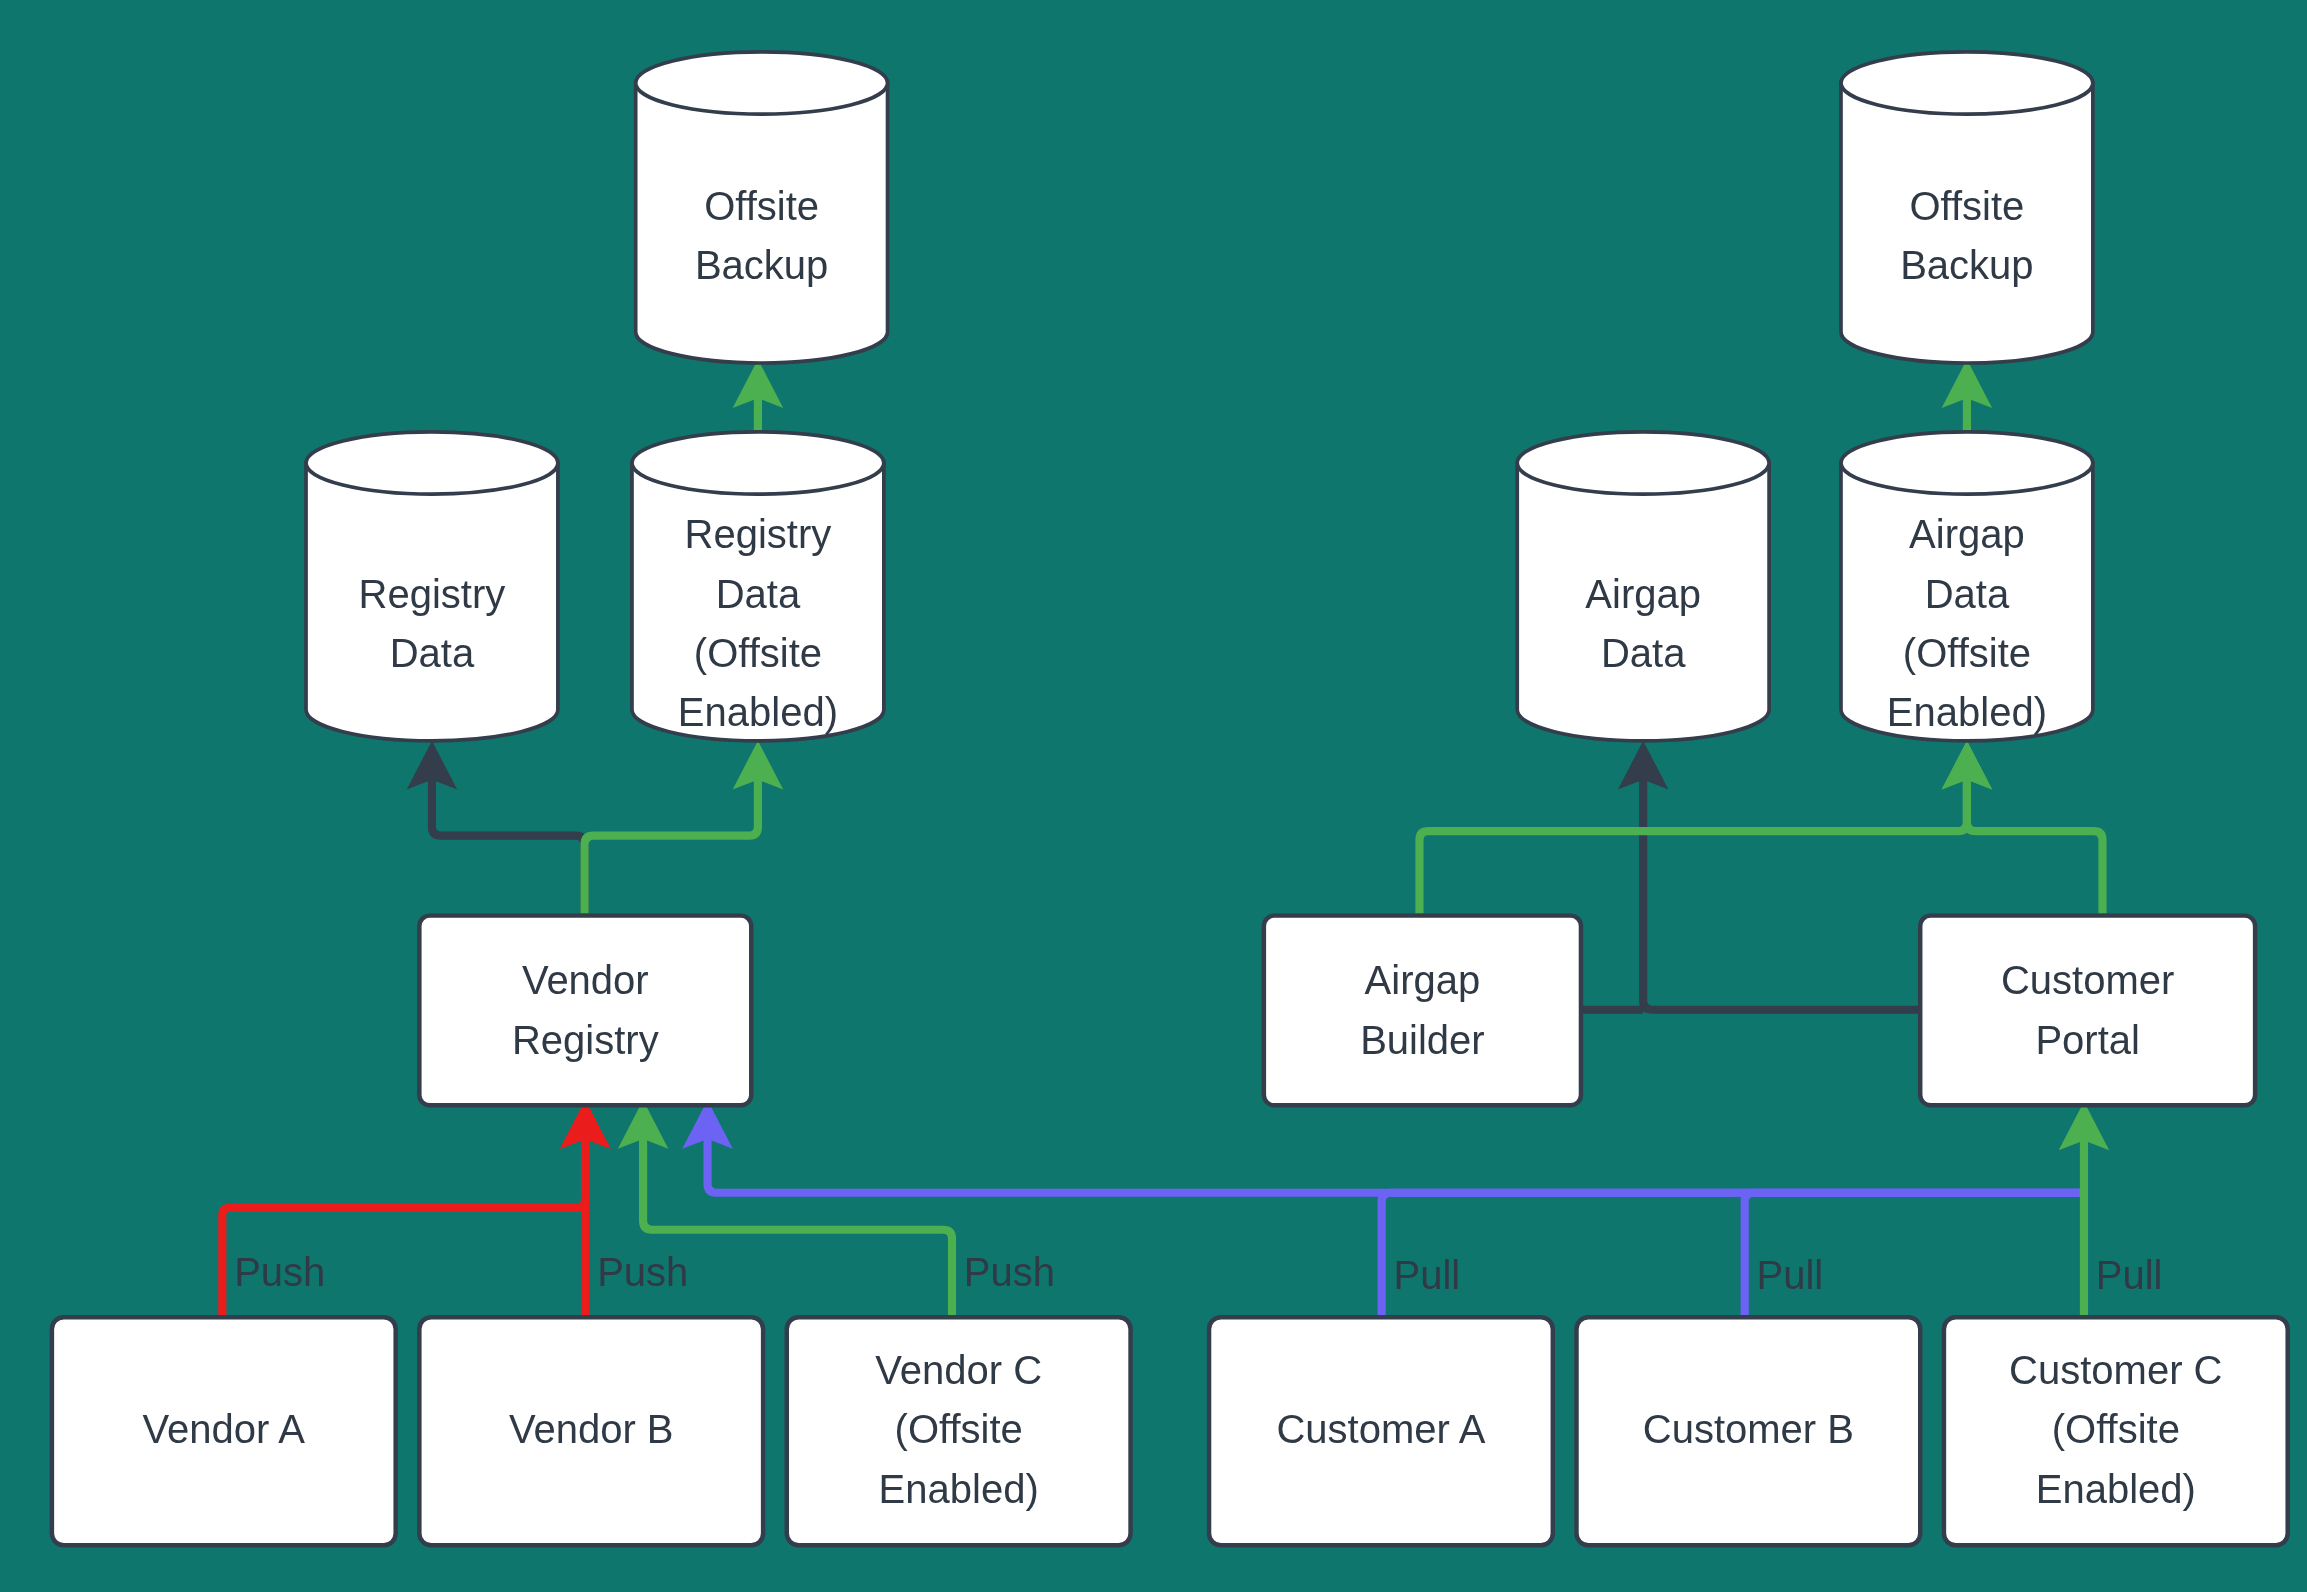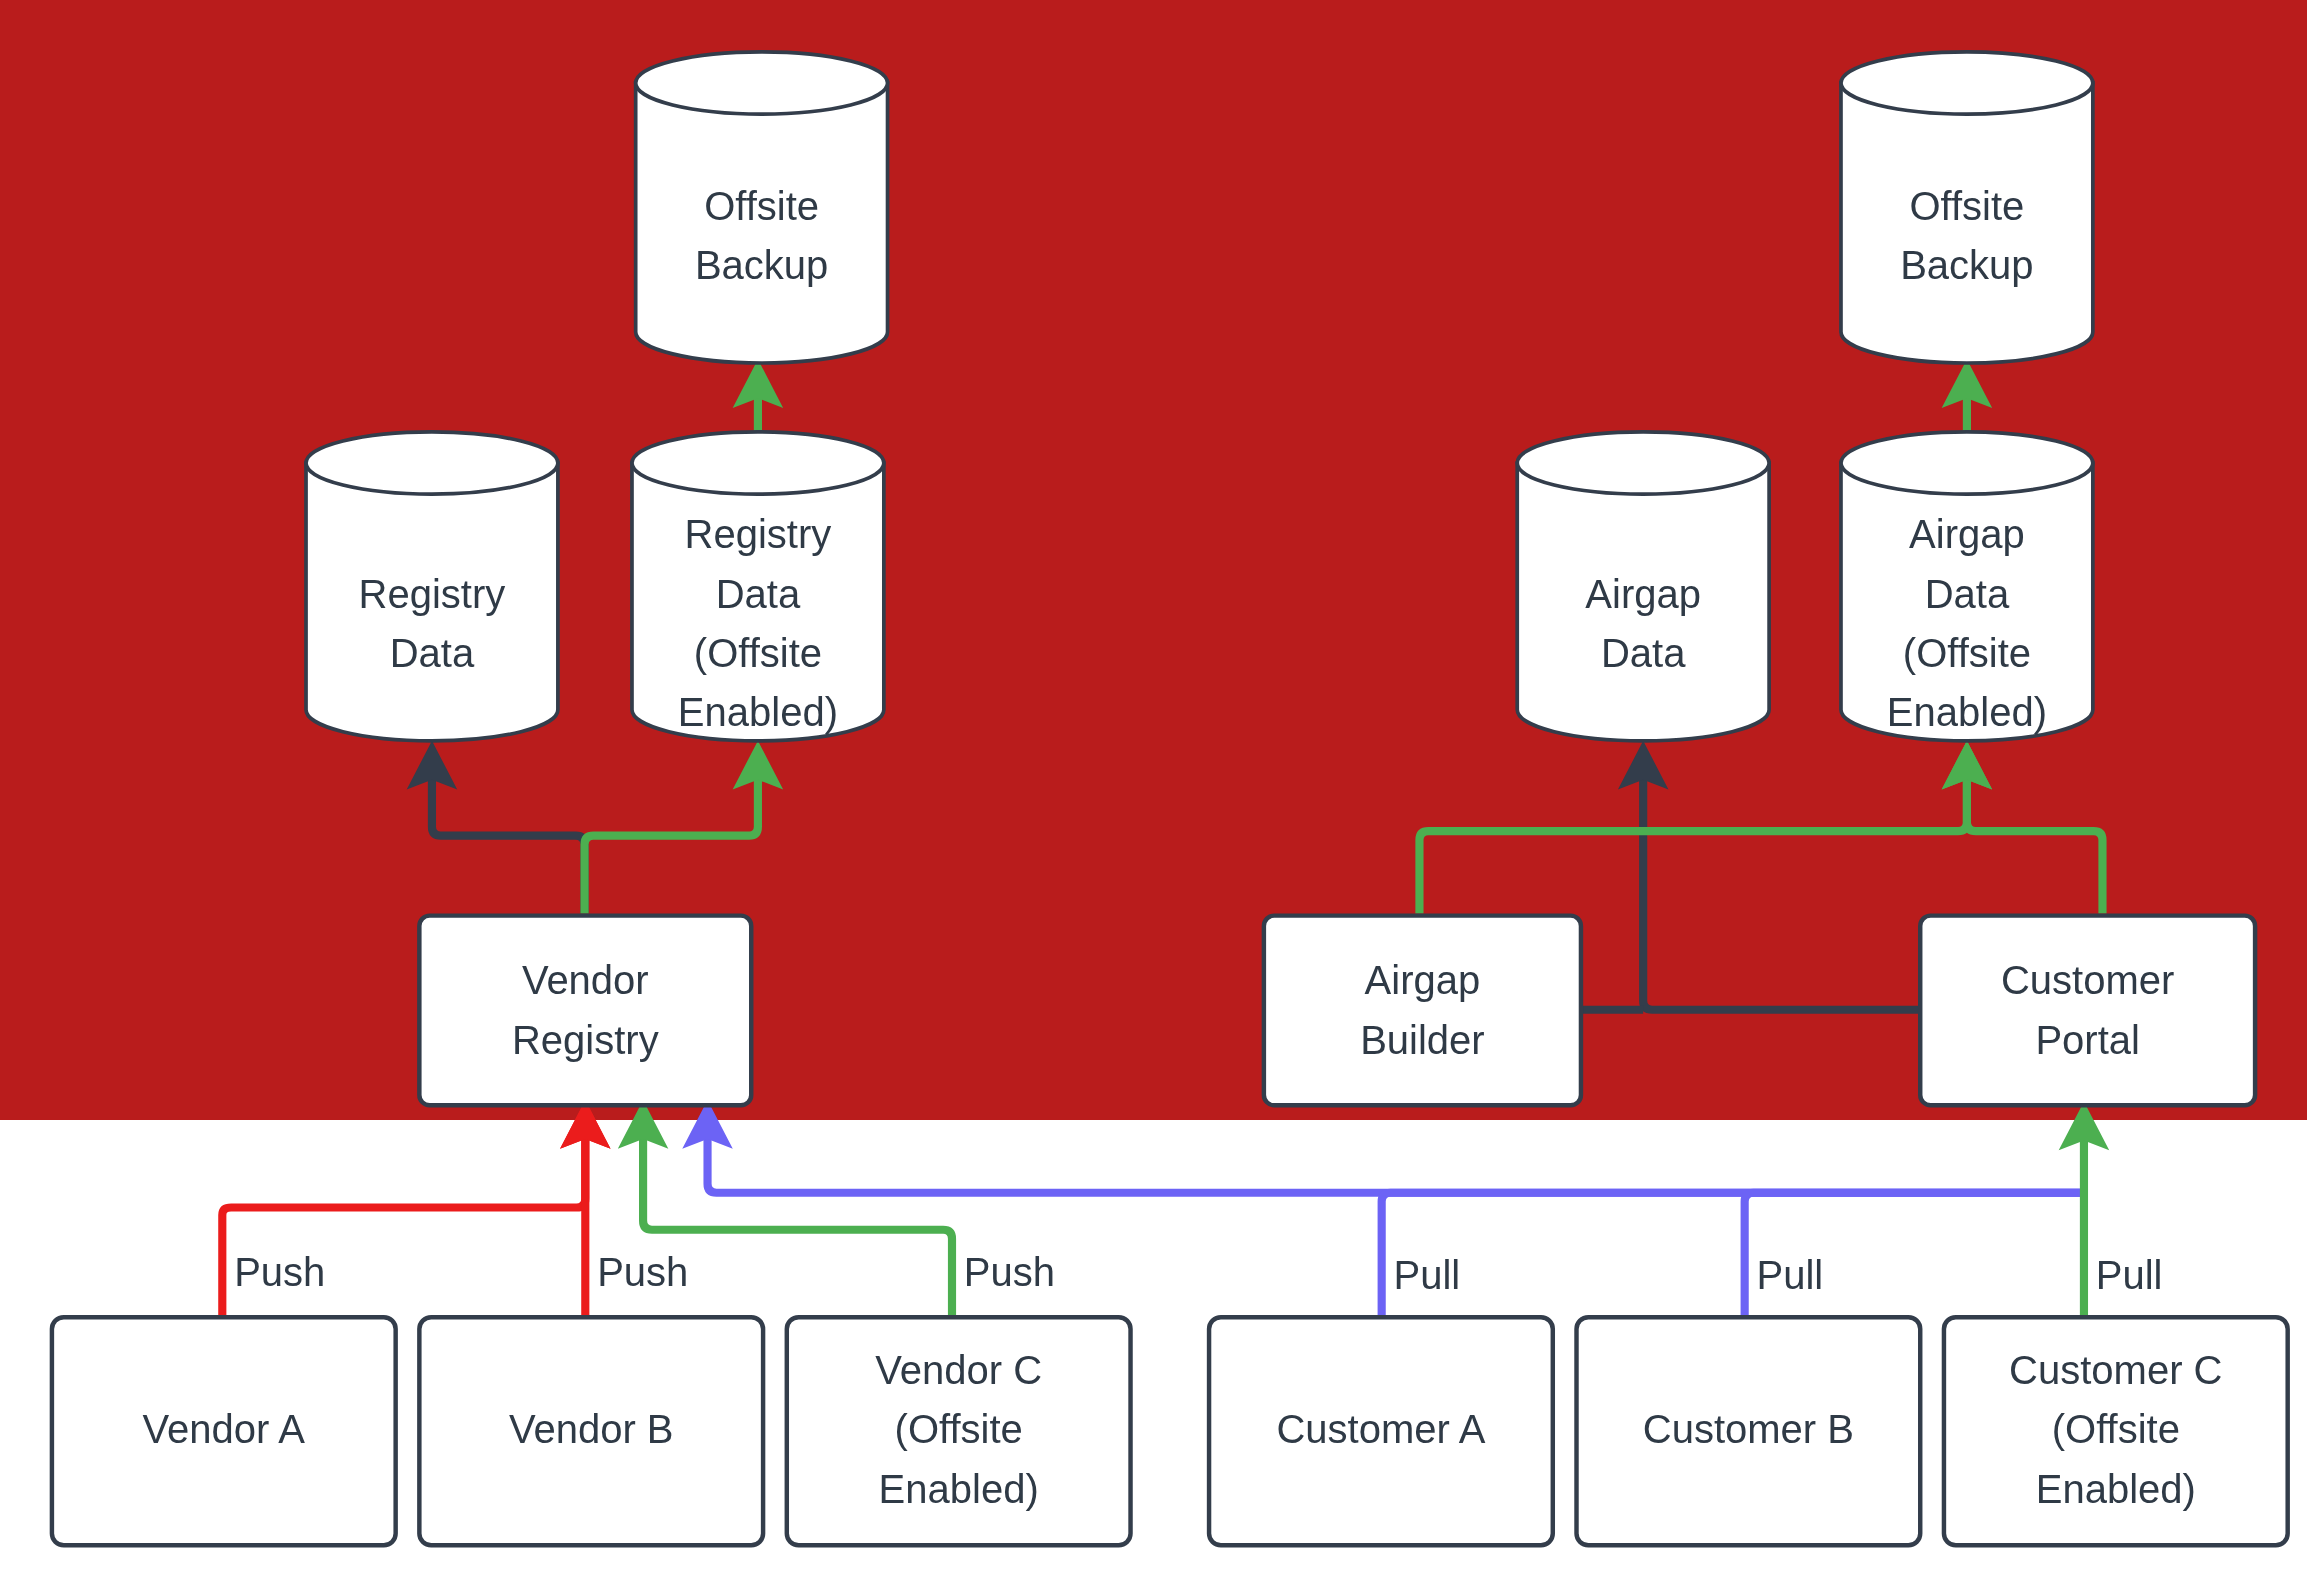--- a/index.html
+++ b/index.html
@@ -9,22 +9,22 @@
   }
   body {
     width: 2307px;
     height: 1592px;
     font-family: "Liberation Sans", sans-serif;
     overflow: hidden;
   }
   #diagram-root {
     position: relative;
     width: 2307px;
-    height: 1120px;
-    background: #b91c1c;
+    height: 1592px;
+    background: #0f766e;
   }
   svg.diagram {
     position: absolute;
     top: 0; left: 0;
     width: 2307px;
     height: 1592px;
     display: block;
   }
   .node-shape {
     fill: #ffffff;

